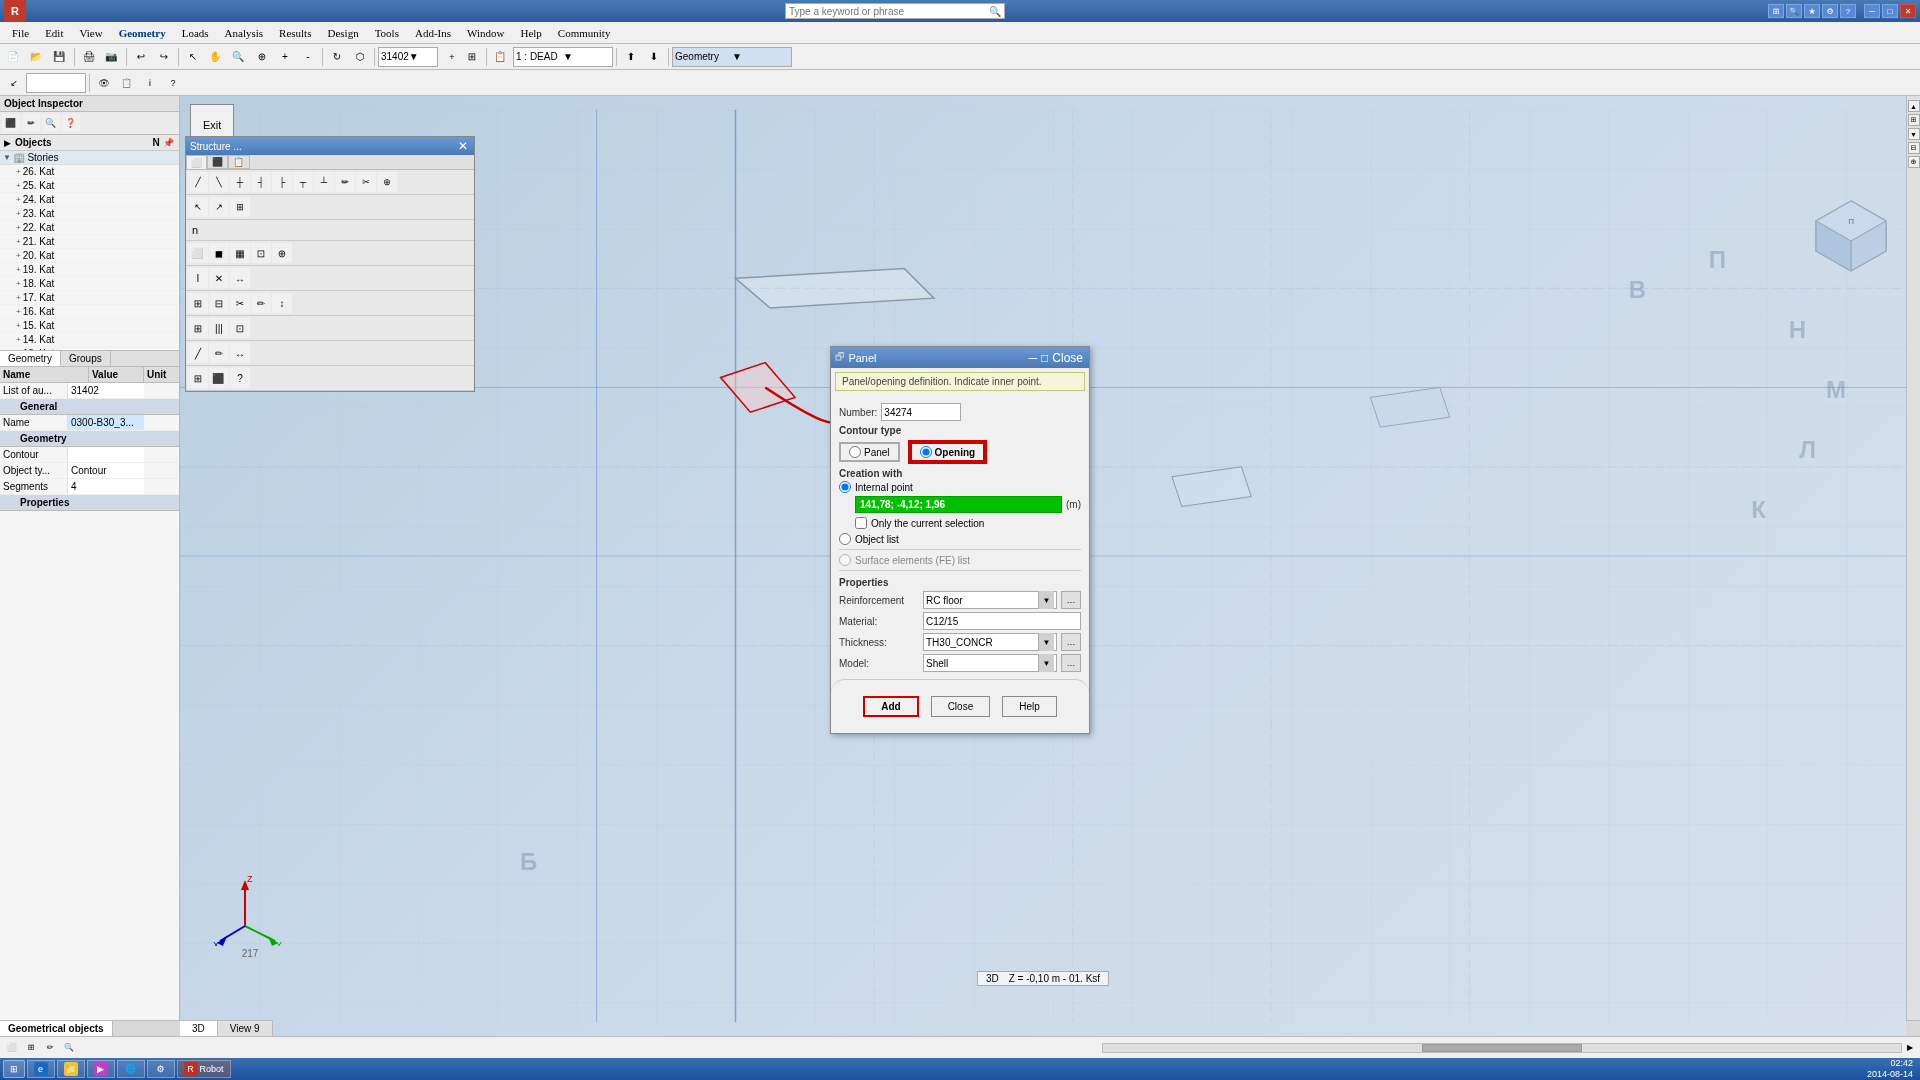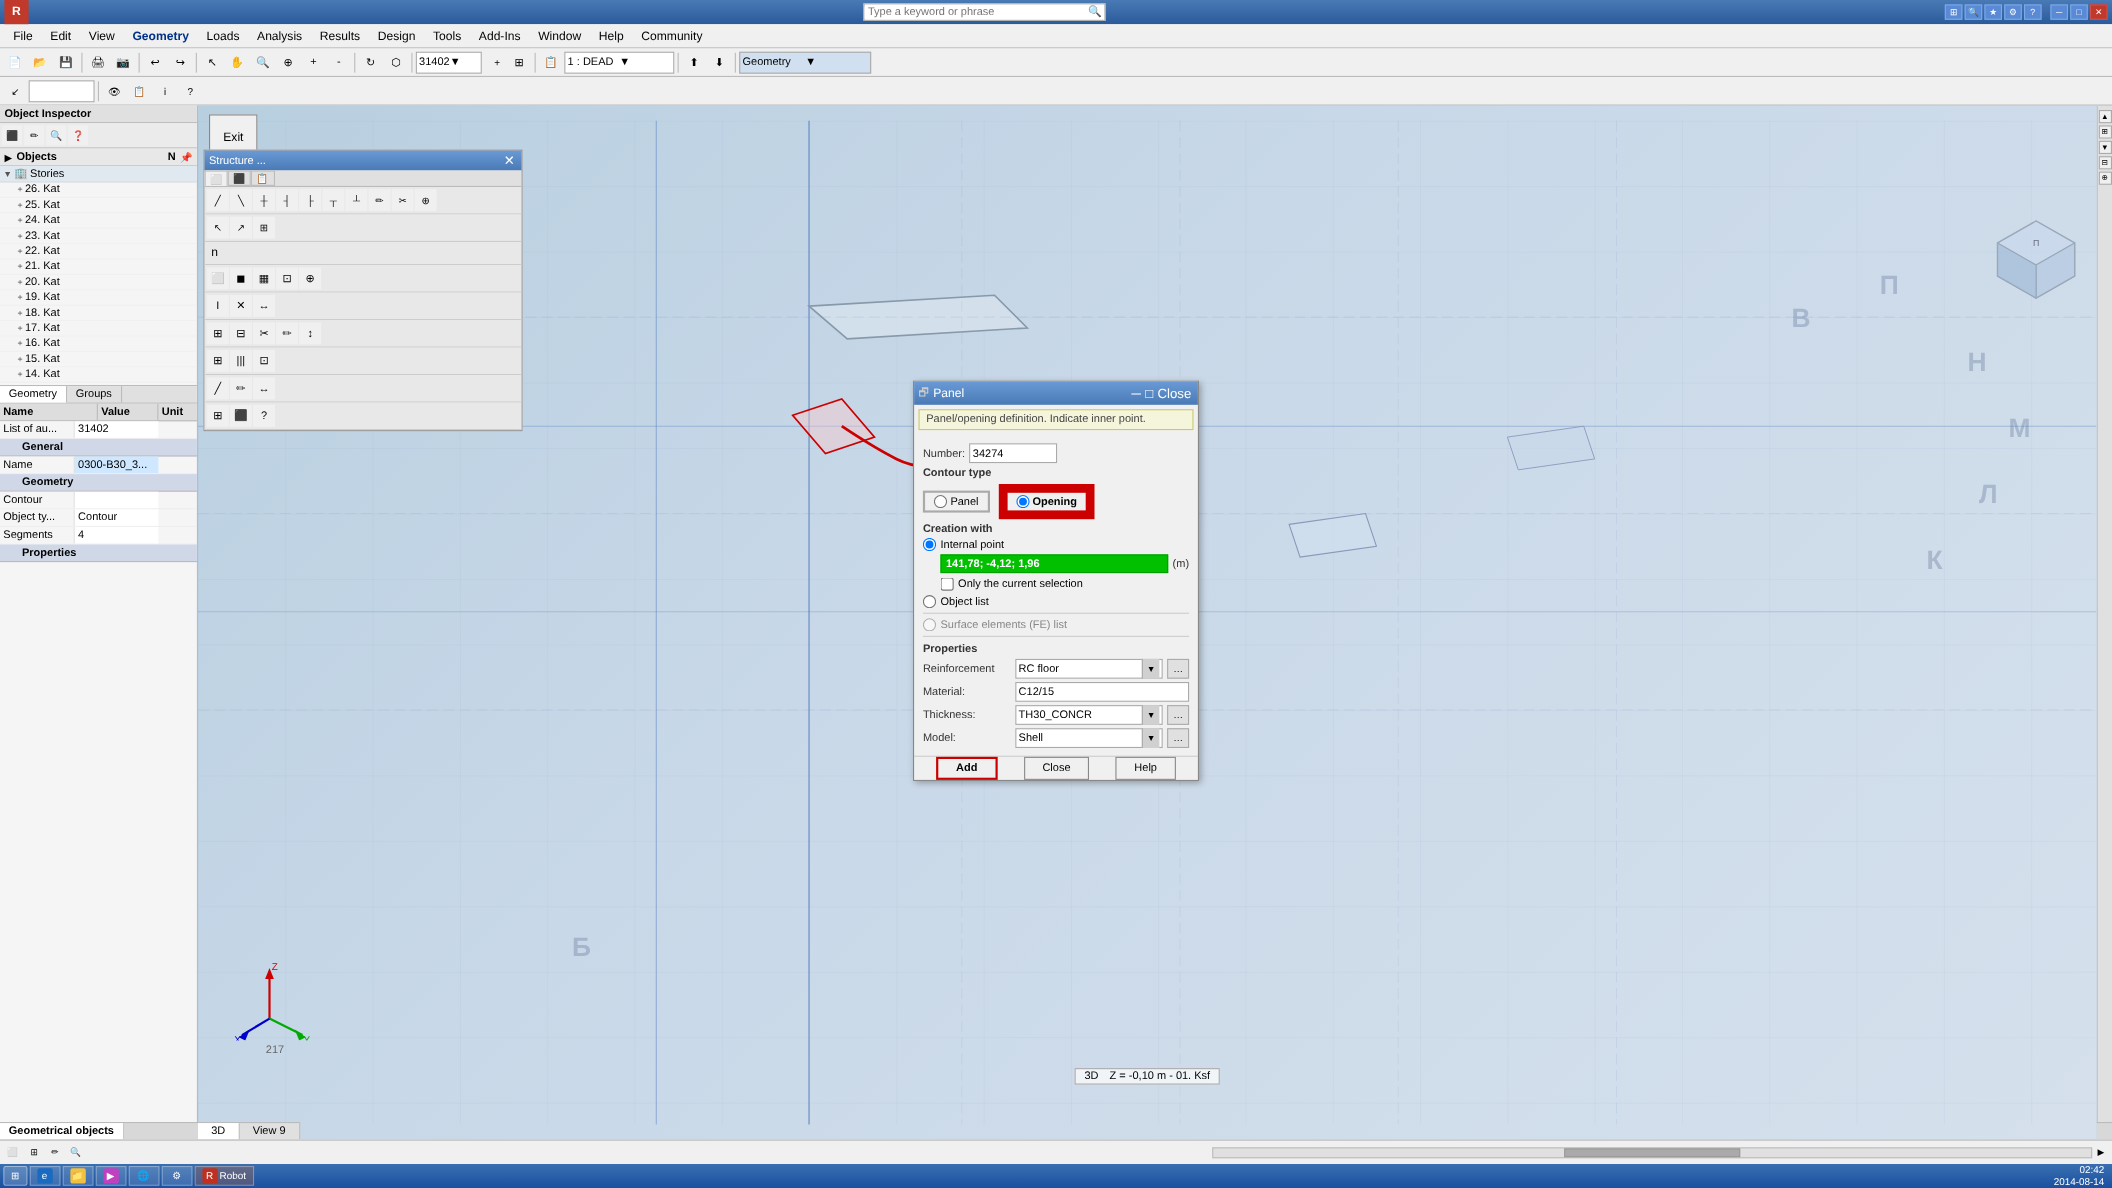--- a/index.html
+++ b/index.html
@@ -3,21 +3,21 @@
   <meta charset="utf-8">
   <style>
     * { margin: 0; padding: 0; box-sizing: border-box; }
     body { width: 1920px; height: 1080px; overflow: hidden; font-family: 'Segoe UI', Tahoma, Arial, sans-serif; font-size: 11px; background: #d0dce8; }
 
     
     #titlebar { background: linear-gradient(to bottom, #4a7ab5, #2a5a9a); color: white; height: 22px; display: flex; align-items: center; justify-content: space-between; padding: 0 4px; font-size: 11px; }
 
     
     #menubar { background: #f0f0f0; height: 22px; display: flex; align-items: center; border-bottom: 1px solid #bbb; padding: 0 4px; font-size: 11px; }
-    #menubar .menu-item { padding: 2px 8px; cursor: pointer; }
+    #menubar .menu-item { padding: 2px 8px; cursor: pointer; font-family: Liberation Serif, serif; }
 
     
     .toolbar-row { background: #f0f0f0; height: 26px; display: flex; align-items: center; border-bottom: 1px solid #bbb; padding: 1px 3px; gap: 1px; }
     .tb-btn { width: 22px; height: 22px; background: #f0f0f0; border: 1px solid transparent; display: flex; align-items: center; justify-content: center; cursor: pointer; font-size: 10px; }
     .tb-sep { width: 1px; height: 18px; background: #bbb; margin: 0 2px; }
     .tb-dropdown { height: 20px; background: white; border: 1px solid #aaa; font-size: 10px; padding: 0 2px; min-width: 60px; display: flex; align-items: center; justify-content: space-between; cursor: pointer; }
     .tb-dropdown span { flex: 1; }
 
     
     #main-area { display: flex; width: 1920px; height: calc(1080px - 22px - 22px - 26px - 26px - 26px - 22px - 22px); }
@@ -63,32 +63,32 @@
     .dialog-hint { background: #f5f5dc; border: 1px solid #c8c870; padding: 3px 6px; font-size: 10px; margin: 4px; color: #444; }
     .dialog-body { padding: 4px 8px; font-size: 11px; }
     .dialog-row { display: flex; align-items: center; margin: 4px 0; gap: 4px; }
     .dialog-label { color: #333; font-size: 10px; }
     .dialog-section-label { font-weight: bold; color: #333; margin: 4px 0 2px 0; font-size: 10px; }
     .radio-row { display: flex; align-items: center; gap: 4px; font-size: 10px; }
     input[type=radio] { width: 12px; height: 12px; }
     input[type=checkbox] { width: 12px; height: 12px; }
     .contour-type-row { display: flex; gap: 8px; align-items: center; margin: 4px 0; }
     .contour-btn { border: 2px solid #aaa; padding: 2px 8px; font-size: 10px; cursor: pointer; display: flex; align-items: center; gap: 3px; background: #f0f0f0; }
-    .contour-btn.selected { border: 8px solid #0f172a; background: #f0f0f0; }
+    .contour-btn.selected { border: 4px solid #0f172a; background: #f0f0f0; }
     .coord-input { background: #00c000; color: white; border: 1px solid #00a000; padding: 2px 4px; font-size: 10px; font-weight: bold; flex: 1; min-width: 120px; }
     .unit-label { font-size: 10px; color: #333; }
     .checkbox-row { display: flex; align-items: center; gap: 4px; font-size: 10px; margin-left: 16px; }
     .props-group-label { font-size: 10px; font-weight: bold; color: #333; margin: 6px 0 2px 0; }
     .dialog-field-row { display: flex; align-items: center; margin: 3px 0; gap: 4px; }
     .field-label { width: 80px; font-size: 10px; color: #333; }
     .field-dropdown { flex: 1; height: 18px; background: white; border: 1px solid #aaa; font-size: 10px; padding: 0 2px; display: flex; align-items: center; justify-content: space-between; cursor: pointer; }
     .field-dropdown-btn { width: 16px; height: 18px; background: #d0d0d0; border-left: 1px solid #aaa; display: flex; align-items: center; justify-content: center; font-size: 8px; }
     .field-browse-btn { width: 20px; height: 18px; background: #e0e0e0; border: 1px solid #aaa; display: flex; align-items: center; justify-content: center; cursor: pointer; font-size: 9px; }
     .field-text-input { flex: 1; height: 18px; background: white; border: 1px solid #aaa; font-size: 10px; padding: 0 2px; }
-    .dialog-footer { display: flex; justify-content: center; gap: 24px; padding: 0 8px; border-top: 1px solid #ccc; }
+    .dialog-footer { display: flex; justify-content: center; gap: 12px; padding: 16px 8px; border-top: 1px solid #ccc; border-radius: 14px; }
     .dialog-btn { padding: 3px 16px; font-size: 10px; border: 1px solid #888; background: #f0f0f0; cursor: pointer; }
     .dialog-btn.primary { border: 2px solid #c00; font-weight: bold; }
     .number-input { width: 55px; height: 18px; background: white; border: 1px solid #aaa; font-size: 10px; padding: 0 2px; }
 
     
     #statusbar { background: #f0f0f0; border-top: 1px solid #bbb; height: 22px; display: flex; align-items: center; padding: 0 6px; font-size: 10px; gap: 8px; position: absolute; bottom: 22px; width: 100%; }
     .status-item { padding: 0 4px; border-right: 1px solid #ccc; }
 
     
     #taskbar { position: absolute; bottom: 0; width: 1920px; height: 22px; background: linear-gradient(to bottom, #3a70b0, #1a50a0); display: flex; align-items: center; gap: 2px; padding: 0 3px; }

